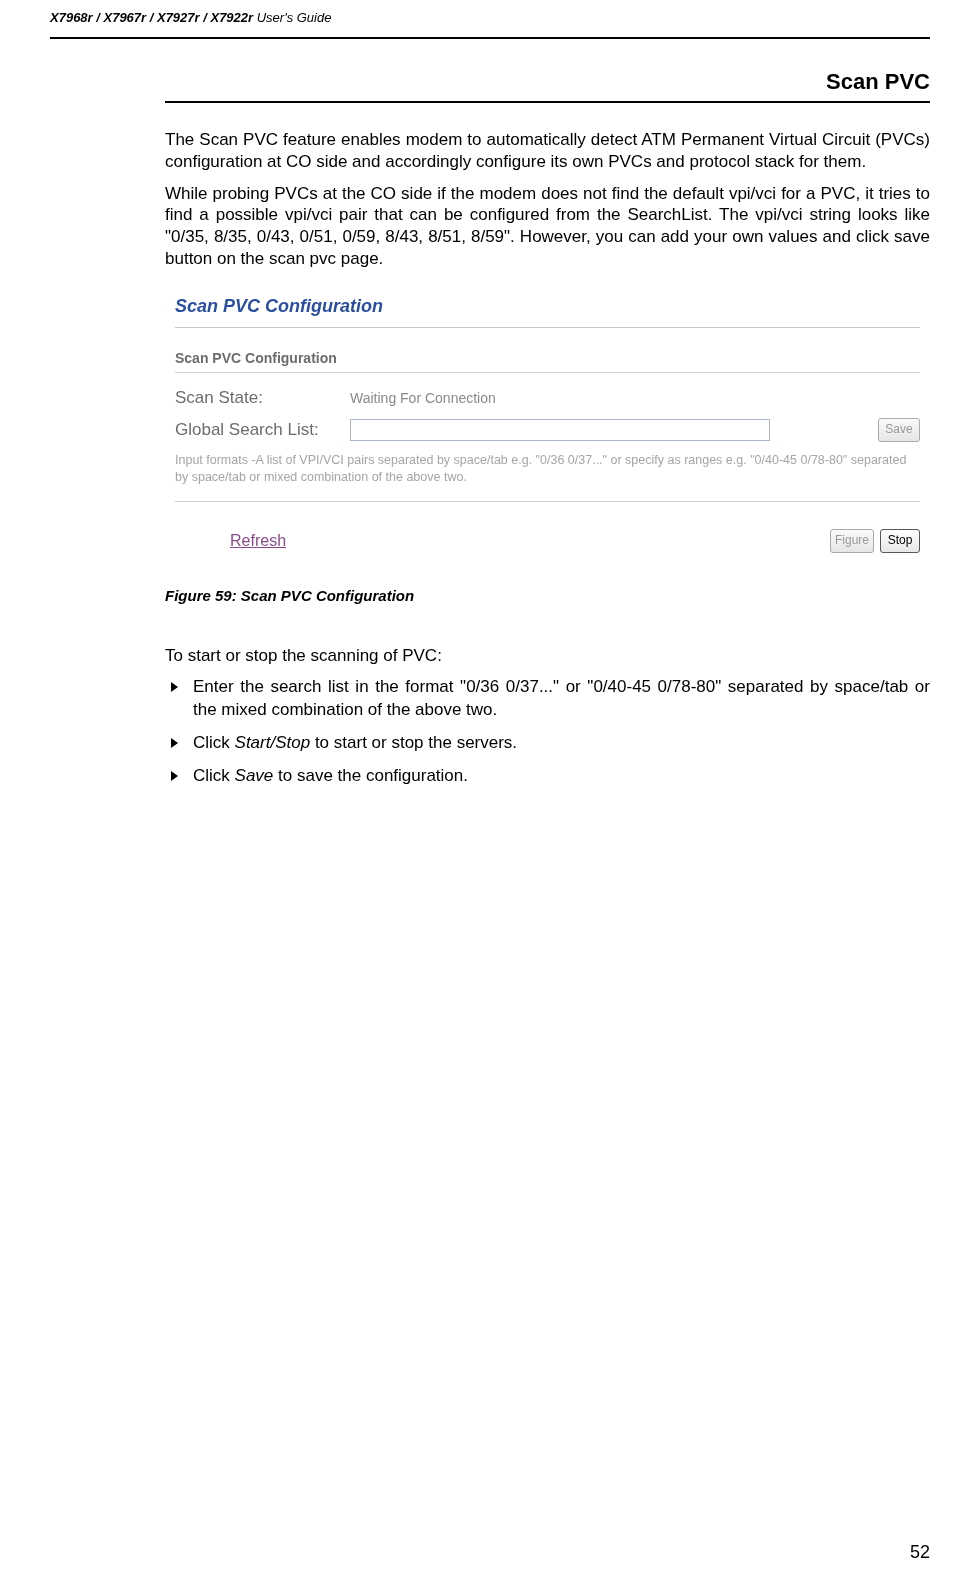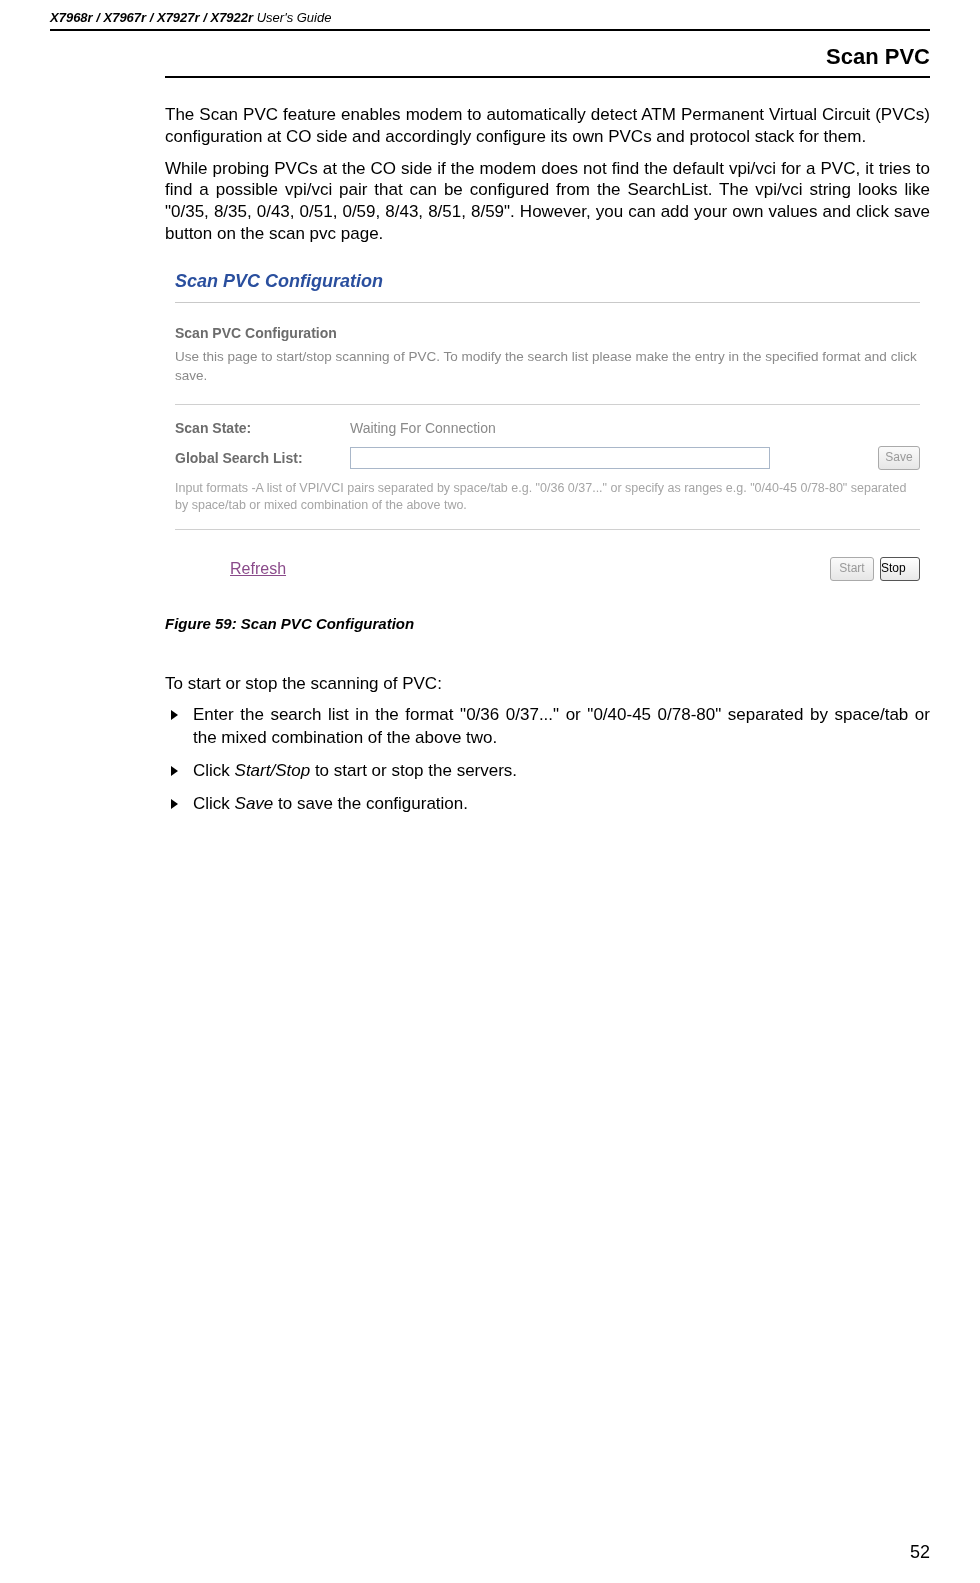--- a/index.html
+++ b/index.html
@@ -14,22 +14,22 @@
     height: 1583px;
     position: relative;
     box-sizing: border-box;
     padding: 10px 50px 30px 50px;
   }
   .header-line {
     font-size: 13px;
     font-weight: bold;
     font-style: italic;
     border-bottom: 2px solid #000;
-    padding-bottom: 4px;
-    margin-bottom: 13px;
+    padding-bottom: 12px;
+    margin-bottom: 30px;
   }
   .header-line .models { font-style: italic; }
   .header-line .guide { font-style: italic; font-weight: normal; }
   .content {
     margin-left: 115px;
     margin-right: 0;
   }
   .section-title {
     font-family: "Arial Black", Arial, sans-serif;
     font-weight: 900;
@@ -77,22 +77,22 @@
     height: 1px;
     margin: 6px 0 14px 0;
   }
   .form-row {
     display: flex;
     align-items: center;
     margin-bottom: 10px;
   }
   .form-label {
     color: #6c6c6c;
-    font-weight: bold;
-    font-size: 14px;
+    font-weight: normal;
+    font-size: 17px;
     width: 175px;
     flex-shrink: 0;
   }
   .form-value {
     color: #8a8a8a;
     font-size: 14px;
   }
   .form-input {
     width: 420px;
     height: 22px;
@@ -146,20 +146,21 @@
     margin-right: 6px;
   }
   .btn-stop {
     width: 38px;
     height: 22px;
     border: 1px solid #555;
     border-radius: 3px;
     background: linear-gradient(#fff, #e8e8e8);
     color: #000;
     font-size: 12px;
+    text-align: center;
     line-height: 20px;
   }
   .figure-caption {
     font-weight: bold;
     font-style: italic;
     font-size: 15px;
     margin-top: 24px;
     margin-bottom: 41px;
   }
   .list {
@@ -206,40 +207,39 @@
   <div class="content">
 
     <div class="section-title">Scan PVC</div>
 
     <div class="para">The Scan PVC feature enables modem to automatically detect ATM Permanent Virtual Circuit (PVCs) configuration at CO side and accordingly configure its own PVCs and protocol stack for them.</div>
     <div class="para">While probing PVCs at the CO side if the modem does not find the default vpi/vci for a PVC, it tries to find a possible vpi/vci pair that can be configured from the SearchList. The vpi/vci string looks like "0/35, 8/35, 0/43, 0/51, 0/59, 8/43, 8/51, 8/59". However, you can add your own values and click save button on the scan pvc page.</div>
 
     <div class="screenshot">
       <div class="panel-title">Scan PVC Configuration</div>
       <div class="panel-sub">Scan PVC Configuration</div>
-      <div class="panel-desc">Use this page to start/stop scanning of PVC. To modify the search list please make the entry in the specified format and click save.</div>
       <div class="divider"></div>
 
       <div class="form-row">
         <div class="form-label">Scan State:</div>
         <div class="form-value">Waiting For Connection</div>
       </div>
 
       <div class="form-row">
         <div class="form-label">Global Search List:</div>
         <input class="form-input" value="" style="">
         <div class="save-btn">Save</div>
       </div>
 
       <div class="hint">Input formats -A list of VPI/VCI pairs separated by space/tab e.g. "0/36 0/37..." or specify as ranges e.g. "0/40-45 0/78-80" separated by space/tab or mixed combination of the above two.</div>
       <div class="divider"></div>
 
       <div class="bottom-bar">
         <a class="refresh">Refresh</a>
-        <div class="btn-start">Start</div>
+        <div class="btn-start">Figure</div>
         <div class="btn-stop">Stop</div>
       </div>
     </div>
 
     <div class="figure-caption">Figure 59: Scan PVC Configuration</div>
 
     <div class="para">To start or stop the scanning of PVC:</div>
 
     <ul class="list">
       <li>

